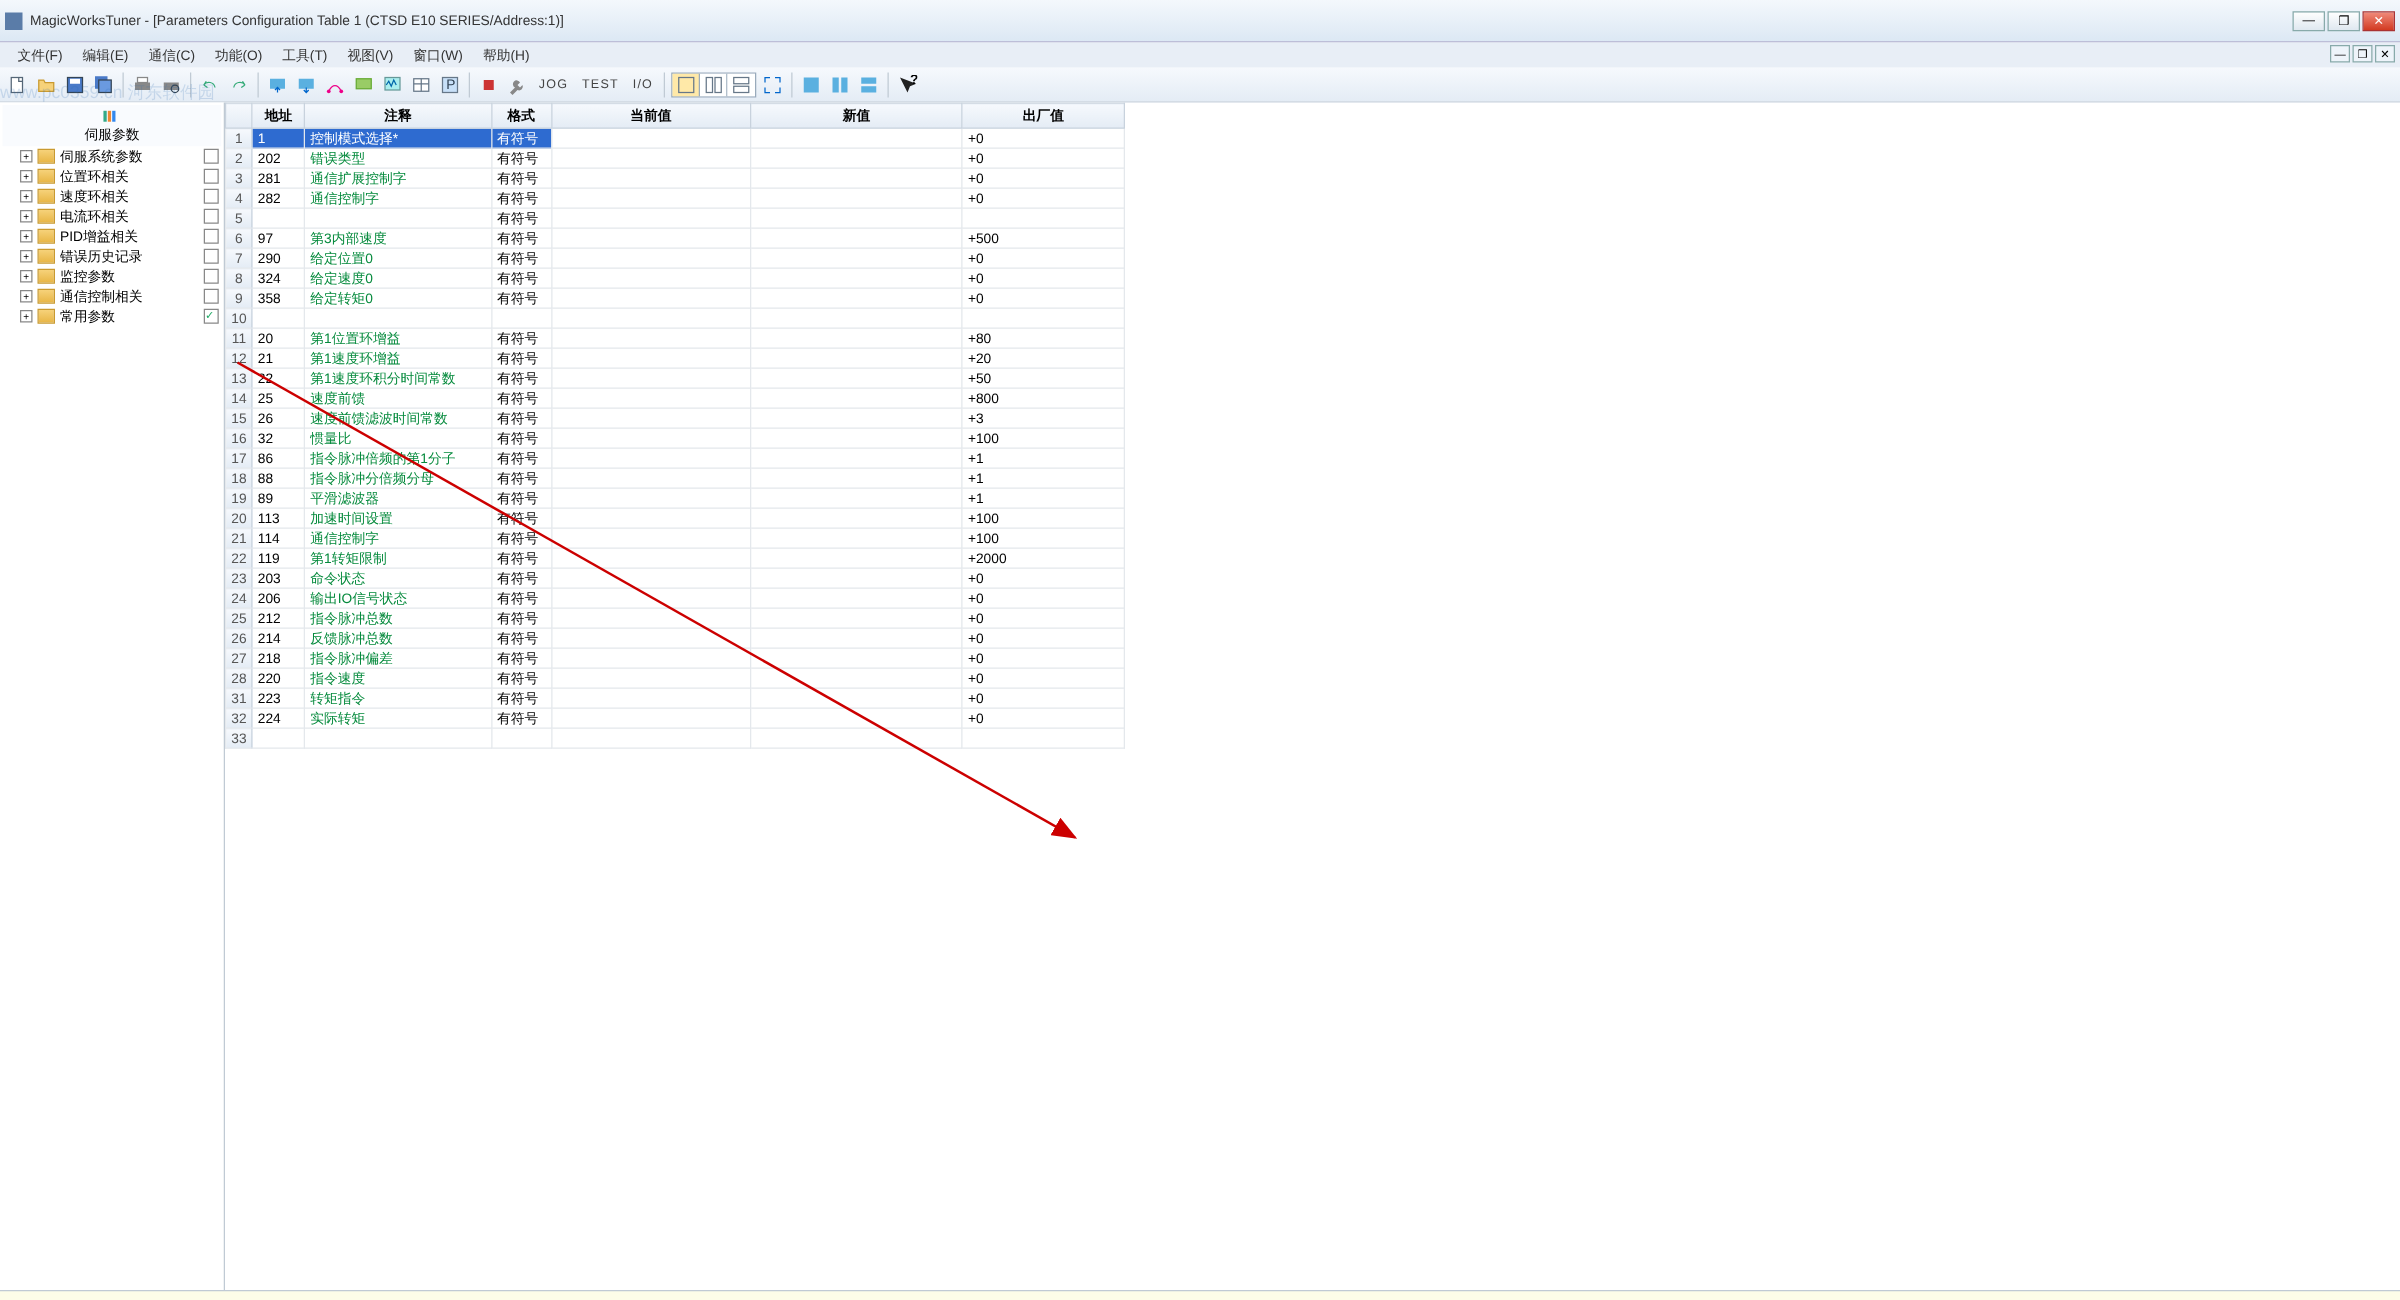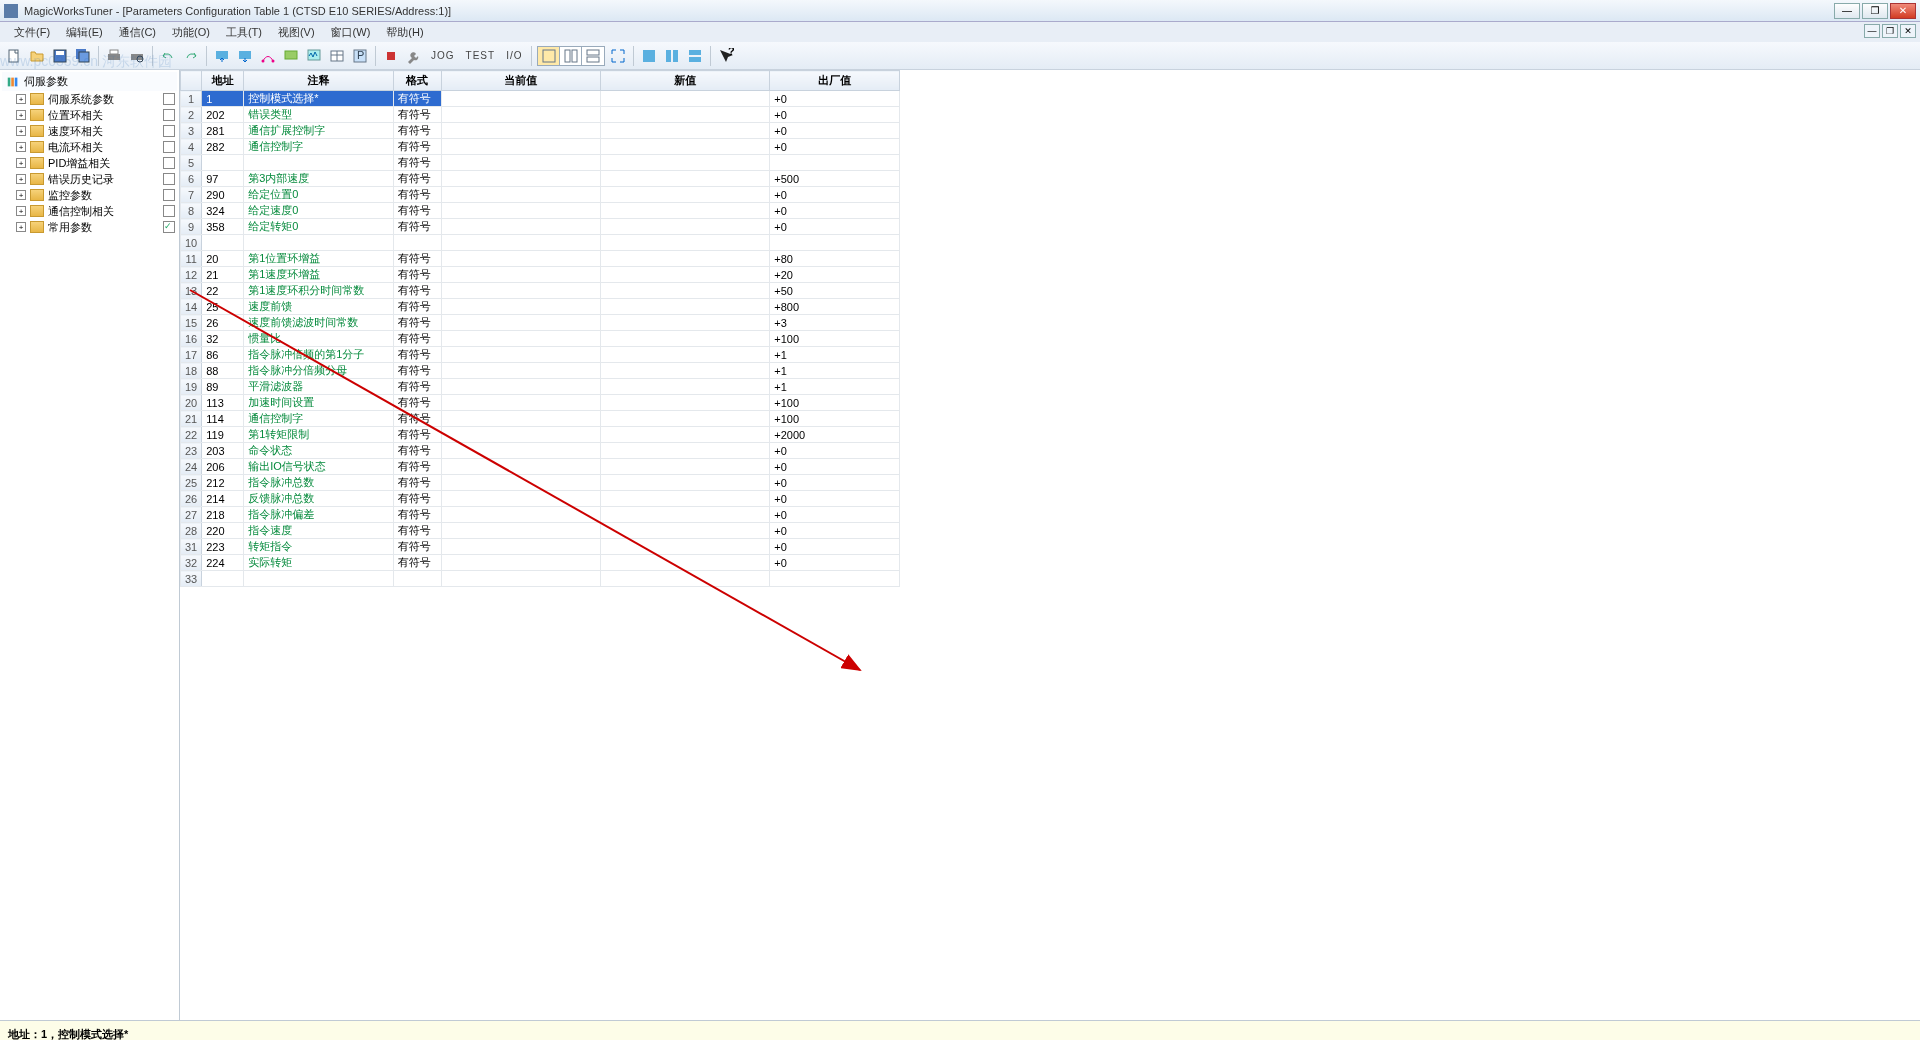--- a/index.html
+++ b/index.html
@@ -1,37 +1,37 @@
 <!DOCTYPE html>
 <html><head>
 <meta charset="utf-8">
 <style>
 * { margin:0; padding:0; box-sizing:border-box; font-family:"Microsoft YaHei","SimSun",Arial,sans-serif; font-size:11px; }
 html,body { width:100%; height:100%; overflow:hidden; background:#fff; }
-.titlebar { height:22px; background:linear-gradient(#f4f8fc,#dce8f4); display:flex; align-items:center; padding:0 4px; border-bottom:1px solid #aac; }
+.titlebar { height:34px; background:linear-gradient(#f4f8fc,#dce8f4); display:flex; align-items:center; padding:0 4px; border-bottom:1px solid #aac; }
 .titlebar .ticon { width:14px; height:14px; background:#5a7ca8; margin-right:6px; }
 .titlebar .ttxt { flex:1; color:#333; }
 .titlebar .wbtn { width:26px; height:16px; margin-left:2px; display:flex; align-items:center; justify-content:center; border:1px solid #8aa; background:linear-gradient(#fefefe,#dfe8f0); font-size:10px; }
 .titlebar .wclose { background:linear-gradient(#f08a7a,#d23b22); color:#fff; border-color:#a33; }
 .menubar { height:20px; background:#e8eef6; display:flex; align-items:center; padding-left:6px; position:relative; }
 .menubar .mitem { padding:2px 8px; color:#333; position:relative; z-index:2; }
 .menubar .closemini { position:absolute; right:4px; top:2px; display:flex; gap:2px; z-index:2; }
 .menubar .closemini span { width:16px; height:14px; border:1px solid #8aa; background:#eef4fa; display:flex; align-items:center; justify-content:center; font-size:9px; }
 .toolbar { height:28px; background:linear-gradient(#f6f9fd,#e4ecf5); border-bottom:1px solid #c8d2dd; display:flex; align-items:center; padding:0 4px; gap:3px; }
 .toolbar .tbtn { width:20px; height:20px; display:flex; align-items:center; justify-content:center; border:1px solid transparent; }
 .toolbar .sep { width:1px; height:20px; background:#c0cad4; margin:0 2px; }
 .toolbar svg { width:16px; height:16px; }
 .toolbar .joglab { font-size:10px; letter-spacing:1px; color:#444; padding:0 4px; }
 .toolbar .grp { display:flex; border:1px solid #9ab; }
 .toolbar .grp span { width:22px; height:18px; display:flex; align-items:center; justify-content:center; border-right:1px solid #9ab; background:#fff; }
 .toolbar .grp span:last-child { border-right:none; }
 .toolbar .grp .act { background:#ffe9a8; }
 .main { display:flex; height:calc(100% - 22px - 20px - 28px - 20px); }
 .tree { width:180px; border-right:1px solid #c0cad4; background:#fff; padding:2px; }
-.tree .thead { display:flex; align-items:center; padding:2px 4px; background:#f9fbfe; }
+.tree .thead { display:flex; align-items:center; padding:2px 4px; background:#f9fbfe;flex-direction:column; }
 .tree .thead svg { width:14px; height:14px; margin-right:4px; }
 .tree .trow { display:flex; align-items:center; padding:1px 2px 1px 14px; height:16px; }
 .tree .trow .exp { width:10px; height:10px; border:1px solid #888; display:flex; align-items:center; justify-content:center; font-size:8px; margin-right:4px; }
 .tree .trow .ticon2 { width:14px; height:12px; margin-right:4px; background:linear-gradient(#f6d27a,#e8b646); border:1px solid #c99a30; }
 .tree .trow .lab { flex:1; }
 .tree .trow .chk { width:12px; height:12px; border:1px solid #888; background:#fff; }
 .tree .trow .chk.on::after { content:"✓"; color:#2a6; font-size:9px; display:block; line-height:9px; }
 .grid { flex:1; overflow:auto; }
 .grid table { border-collapse:collapse; width:720px; }
 .grid th { background:linear-gradient(#f6f9fd,#e4ecf5); border:1px solid #c8d2dd; padding:2px 4px; font-weight:bold; font-size:11px; }

